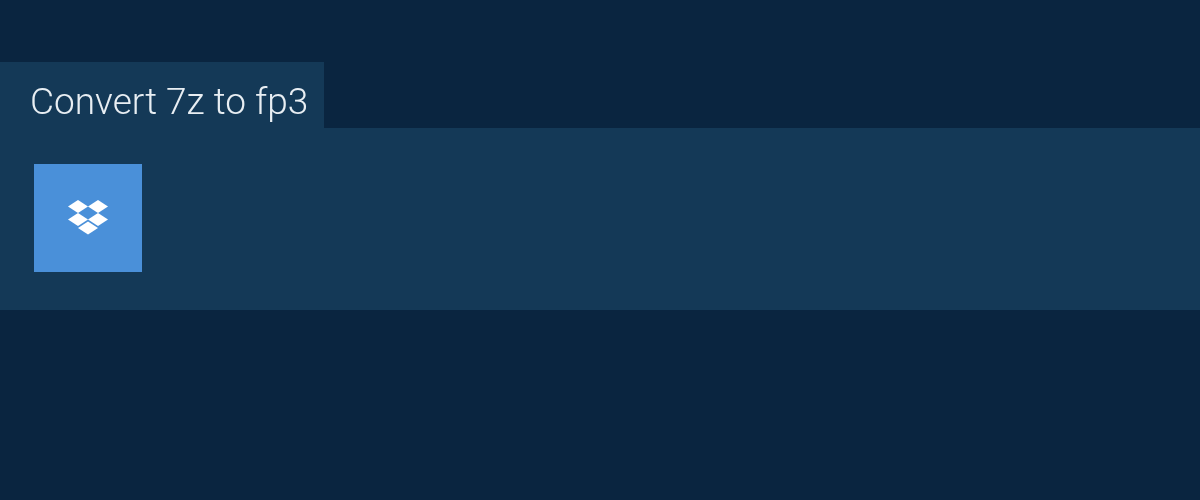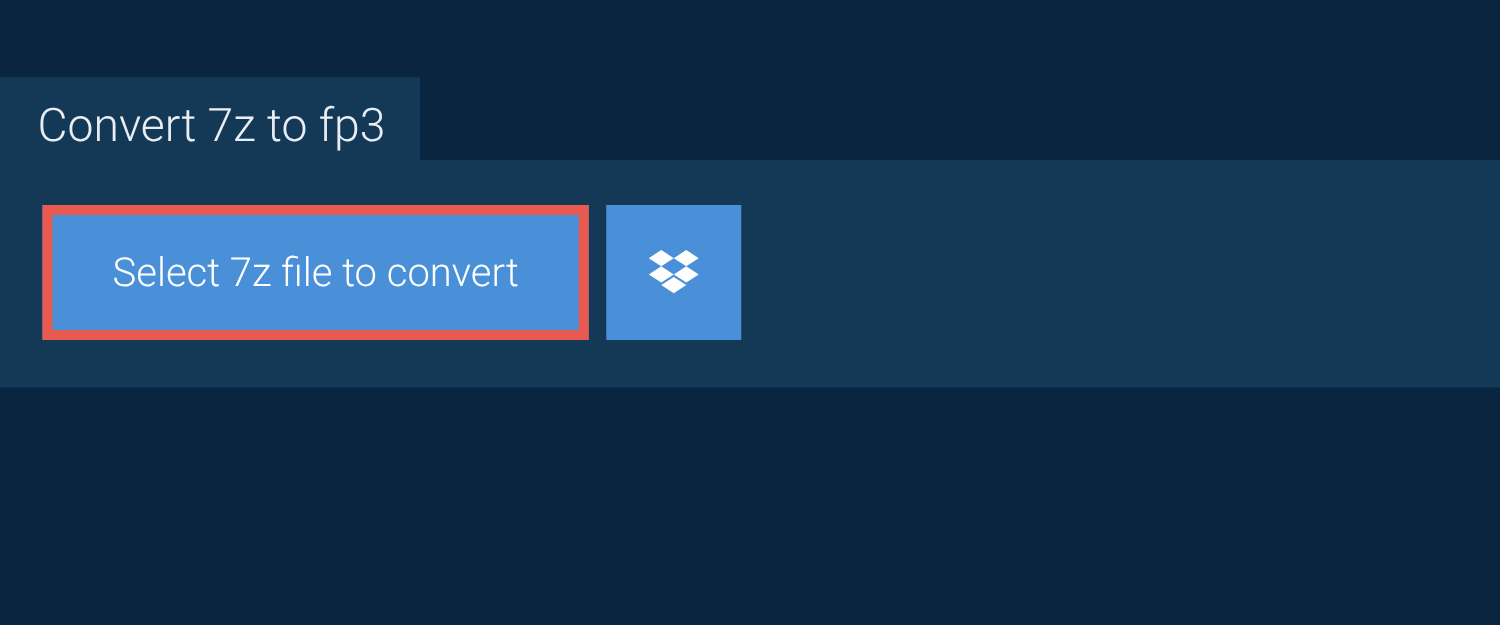--- a/index.html
+++ b/index.html
@@ -15,21 +15,21 @@
       overflow: hidden;
     }
     .tab-container {
       position: absolute;
       top: 62px;
       left: 0;
     }
     .tab {
       background: #143957;
       color: #e8eef3;
-      padding: 18px 28px 18px 30px;
+      padding: 18px 16px 18px 30px;
       font-size: 37px;
       font-weight: 300;
       display: inline-block;
     }
     .panel {
       position: absolute;
       top: 128px;
       left: 0;
       width: 1200px;
       background: #143957;
@@ -72,23 +72,20 @@
 <body>
 
 <div class="tab-container">
   <div class="tab">
     <span>Convert 7z to fp3</span>
   </div>
 </div>
 
 <div class="panel">
   <div class="button-row">
-    <div class="select-button">
-      <span>Select 7z file to convert</span>
-    </div>
     <div class="dropbox-button">
       <svg class="dropbox-icon" viewBox="0 0 40 36" fill="#ffffff">
         <path d="M10 0 L20 6.5 L10 13 L0 6.5 Z"></path>
         <path d="M30 0 L40 6.5 L30 13 L20 6.5 Z"></path>
         <path d="M0 6.5 L10 13 L0 19.5 L10 26 L20 19.5 L10 13 Z" opacity="0"></path>
         <path d="M10 13 L20 19.5 L10 26 L0 19.5 Z"></path>
         <path d="M30 13 L40 19.5 L30 26 L20 19.5 Z"></path>
         <path d="M20 21.5 L30 28 L20 34.5 L10 28 Z"></path>
       </svg>
     </div>

